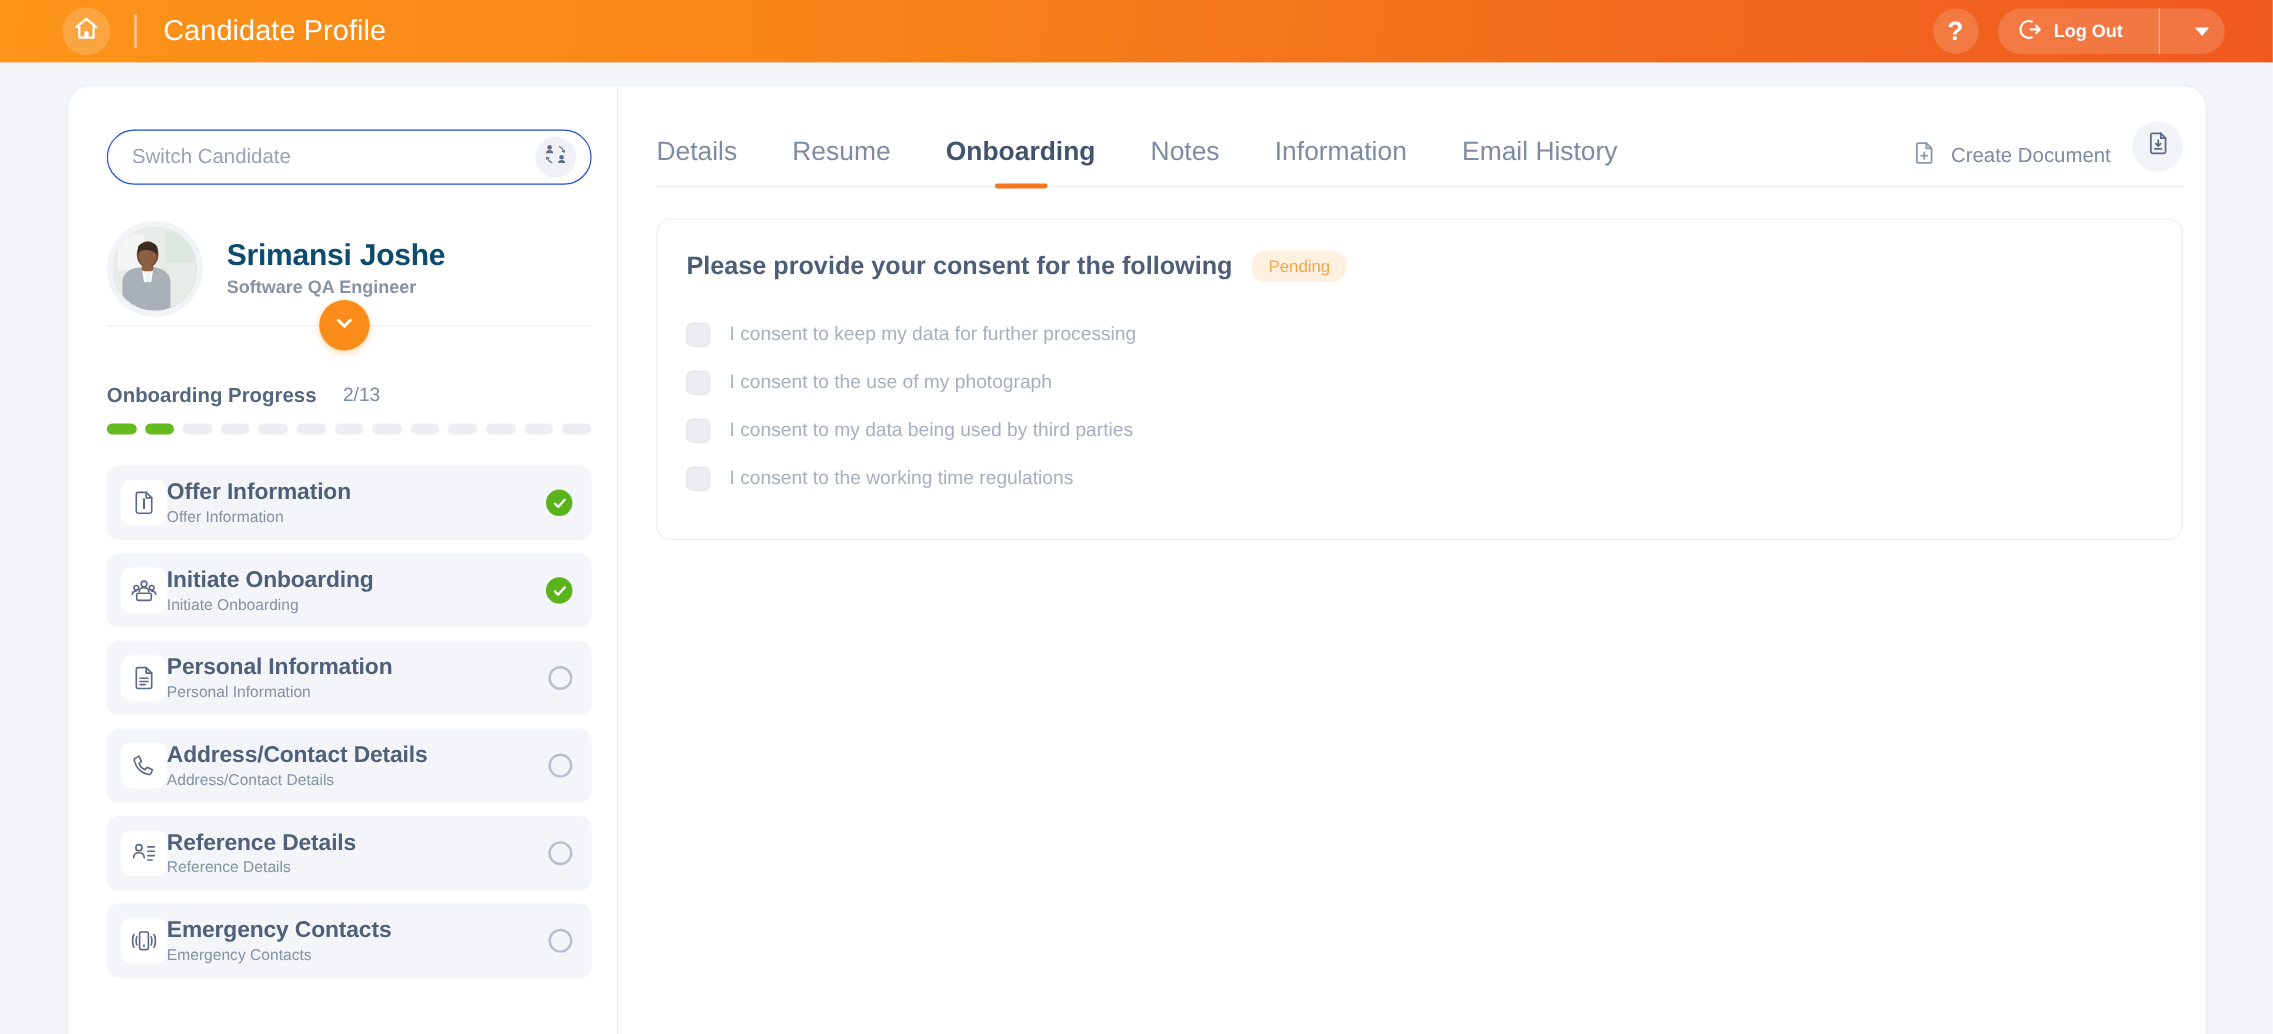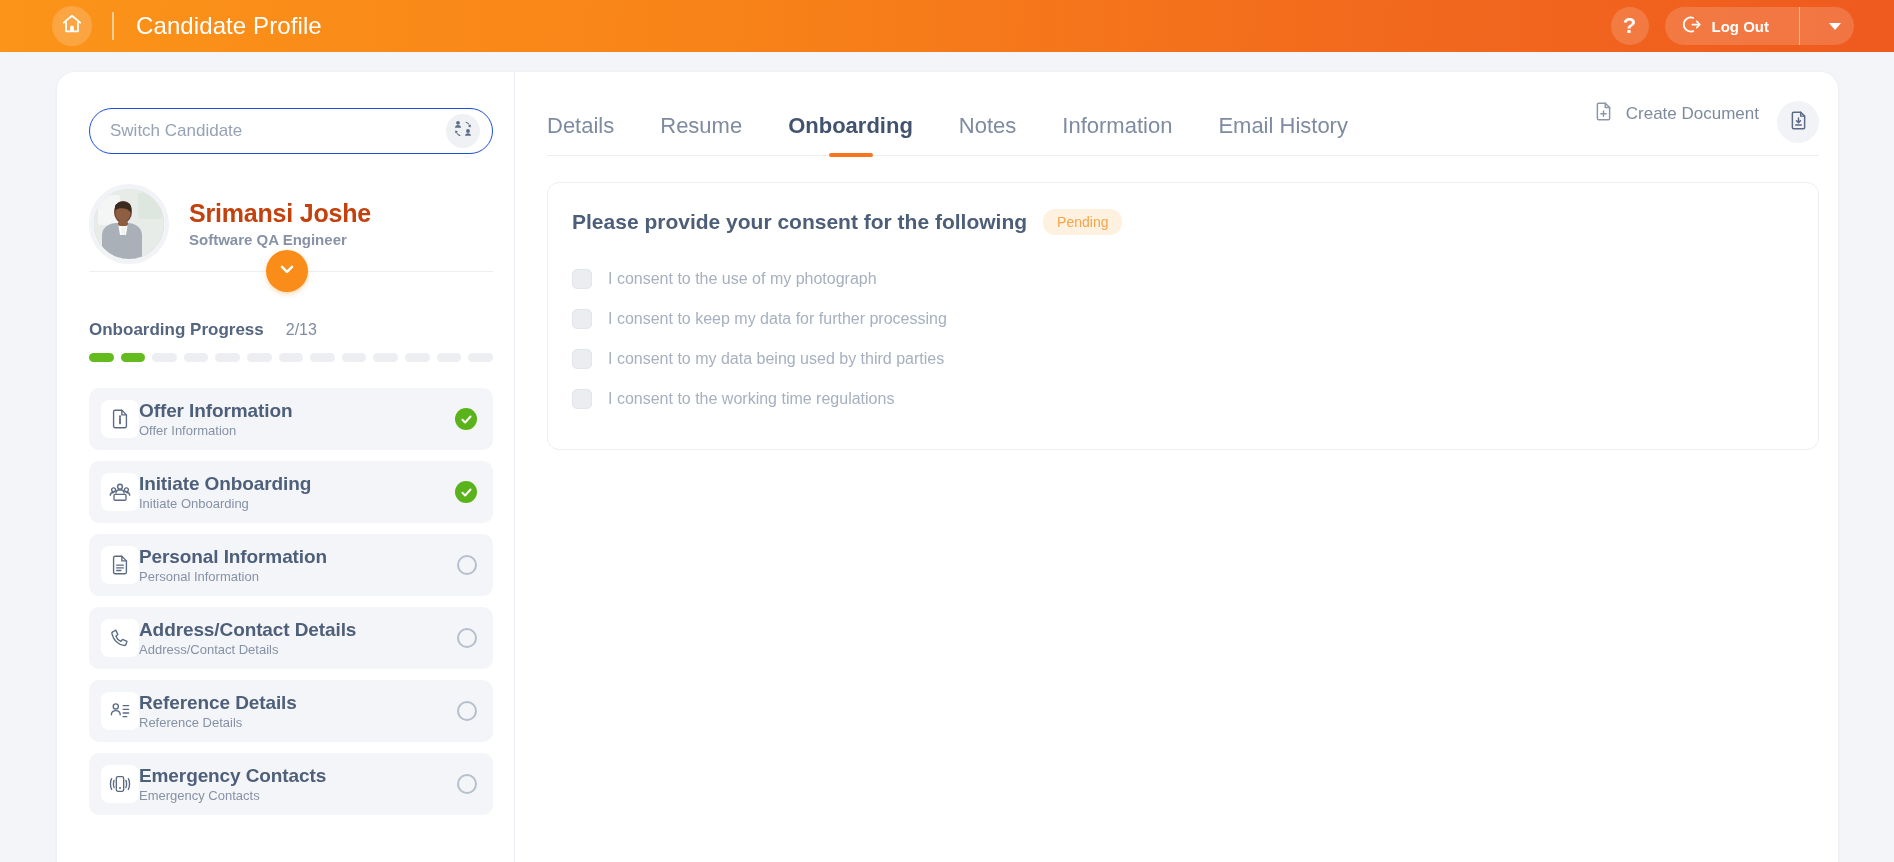--- a/index.html
+++ b/index.html
@@ -113,21 +113,21 @@
   .avatar {
     width: 80px; height: 80px; border-radius: 50%;
     border: 5px solid #f2f3f6;
     background: linear-gradient(160deg,#dfe6e2 0%,#c8d4cd 45%,#b9c3bd 100%);
     overflow: hidden; flex: none;
     position: relative;
   }
   .avatar svg { position: absolute; left: 0; top: 0; }
   .profile-text { margin-left: 20px; }
   .cand-name {
-    font-size: 25px; font-weight: bold; color: #c2410c; letter-spacing: -.2px;
+    font-size: 25px; font-weight: bold; color: #0c4a6e; letter-spacing: -.2px;
   }
   .cand-role {
     margin-top: 3px; font-size: 15px; font-weight: bold; color: #8792a6;
   }
   .expand-chevron {
     position: absolute; left: 177px; bottom: -21px;
     width: 42px; height: 42px; border-radius: 50%;
     background: #fa8c1a;
     display: flex; align-items: center; justify-content: center;
     box-shadow: 0 2px 5px rgba(250,140,26,.35);
@@ -187,21 +187,21 @@
     font-size: 22px; color: #7e8ba0; font-weight: normal;
     padding: 0 0 16px 0; margin-right: 46px;
     position: relative; cursor: pointer; white-space: nowrap;
   }
   .tab.active { color: #41536d; font-weight: bold; }
   .tab.active::after {
     content: ""; position: absolute; left: 50%; transform: translateX(-50%);
     bottom: -2px; width: 44px; height: 4px; border-radius: 2px; background: #f5761f;
   }
   .tabs-actions {
-    margin-left: auto; display: flex; align-items: flex-start;
+    margin-left: auto; display: flex; align-items: flex-end;
     gap: 18px; padding-bottom: 12px;
   }
   .create-doc {
     display: flex; align-items: center; gap: 12px;
     color: #7d8a9f; font-size: 17px; cursor: pointer;
   }
   .dl-btn {
     width: 42px; height: 42px; border-radius: 50%;
     background: #f2f3f6;
     display: flex; align-items: center; justify-content: center;
@@ -490,25 +490,25 @@
     </div>
 
     <div class="consent-card">
       <div class="consent-head">
         <span class="consent-title">Please provide your consent for the following</span>
         <span class="badge-pending">Pending</span>
       </div>
       <div class="consent-list" id="consent-list">
           <div class="consent-item">
             <div class="cb"></div>
-            <span class="consent-label">I consent to the use of my photograph</span>
+            <span class="consent-label">I consent to keep my data for further processing</span>
           </div>
           <div class="consent-item">
             <div class="cb"></div>
-            <span class="consent-label">I consent to keep my data for further processing</span>
+            <span class="consent-label">I consent to the use of my photograph</span>
           </div>
           <div class="consent-item">
             <div class="cb"></div>
             <span class="consent-label">I consent to my data being used by third parties</span>
           </div>
           <div class="consent-item">
             <div class="cb"></div>
             <span class="consent-label">I consent to the working time regulations</span>
           </div>
         </div>

